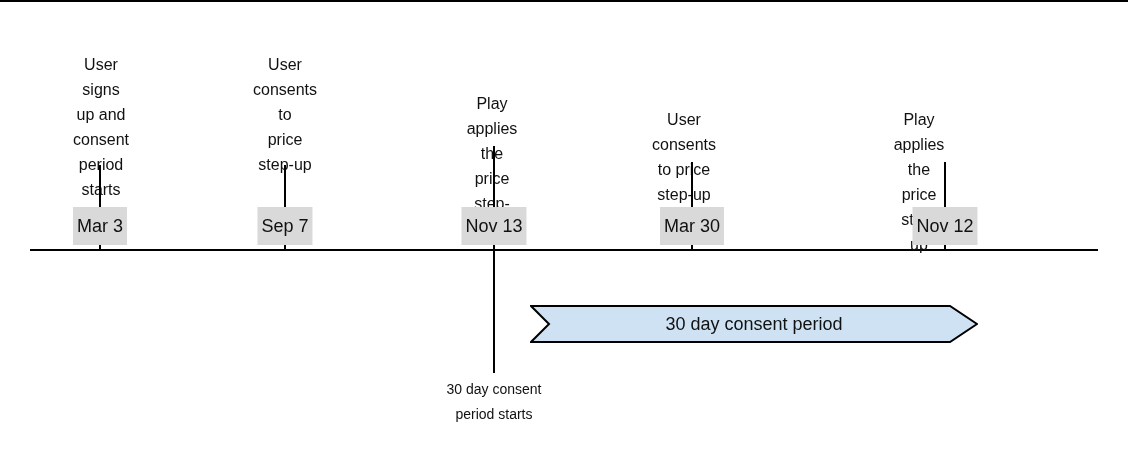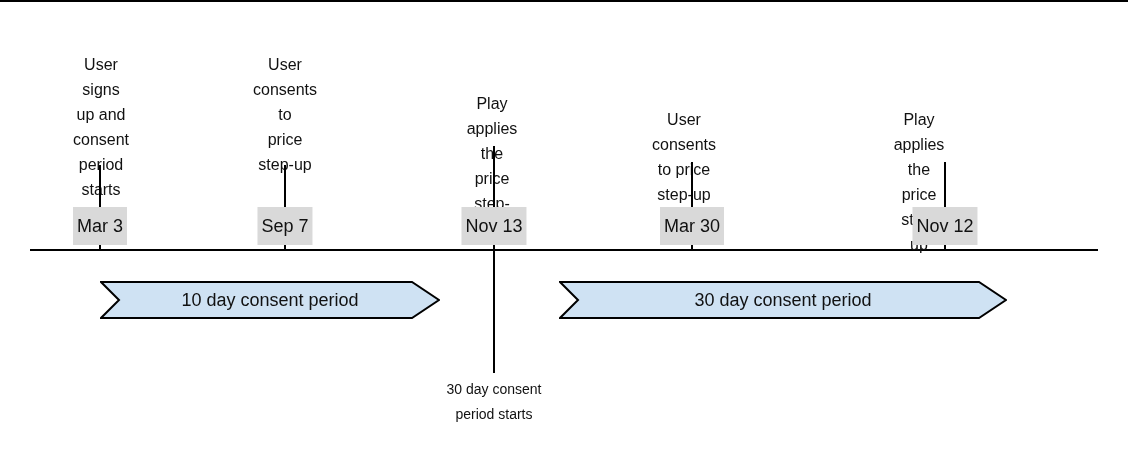--- a/index.html
+++ b/index.html
@@ -70,21 +70,21 @@
   }
   .banner svg{display:block;}
   .banner-label{
     position:absolute;left:0;top:0;width:100%;height:100%;
     display:flex;align-items:center;justify-content:center;
     font-size:18px;
     color:var(--text);
     pointer-events:none;
   }
   .banner-1{left:100px;width:340px;height:38px;}
-  .banner-2{left:559px;width:448px;height:38px;}
+  .banner-2{left:530px;width:448px;height:38px;margin-top:24px;}
 </style>
 </head>
 <body>
 
 <div class="canvas">
 
   <div class="top-border"></div>
 
   <div class="axis"></div>
 
@@ -124,26 +124,20 @@
     <div class="event-label" style="left:-26px;top:107px">Play applies the
 price step-up</div>
     <div class="tick" style="top:162px;height:88px"></div>
     <div class="date-badge">Nov 12</div>
   </div>
 
   <div class="lower-tick"></div>
   <div class="note-below">30 day consent
 period starts</div>
 
-  <div class="banner banner-1">
-    <svg width="340" height="38" viewBox="0 0 340 38">
-      <polygon points="1,1 312,1 339,19 312,37 1,37 19,19" style="fill:var(--banner-fill);stroke:var(--banner-border);stroke-width:2;stroke-linejoin:miter"></polygon>
-    </svg>
-    <div class="banner-label">10 day consent period</div>
-  </div>
 
   <div class="banner banner-2">
     <svg width="448" height="38" viewBox="0 0 448 38">
       <polygon points="1,1 420,1 447,19 420,37 1,37 19,19" style="fill:var(--banner-fill);stroke:var(--banner-border);stroke-width:2;stroke-linejoin:miter"></polygon>
     </svg>
     <div class="banner-label">30 day consent period</div>
   </div>
 
 </div>
 

